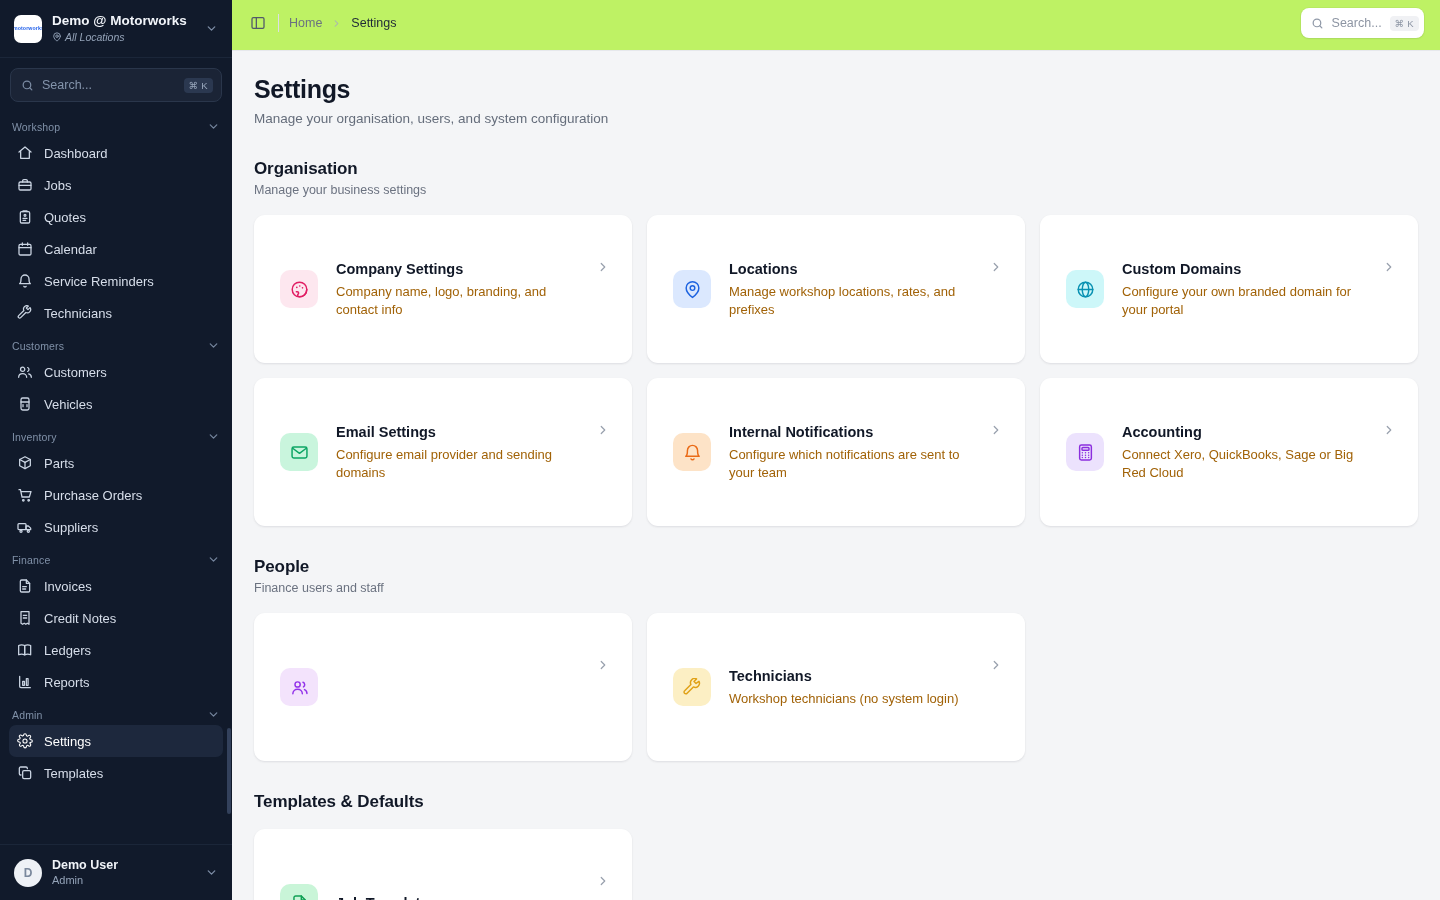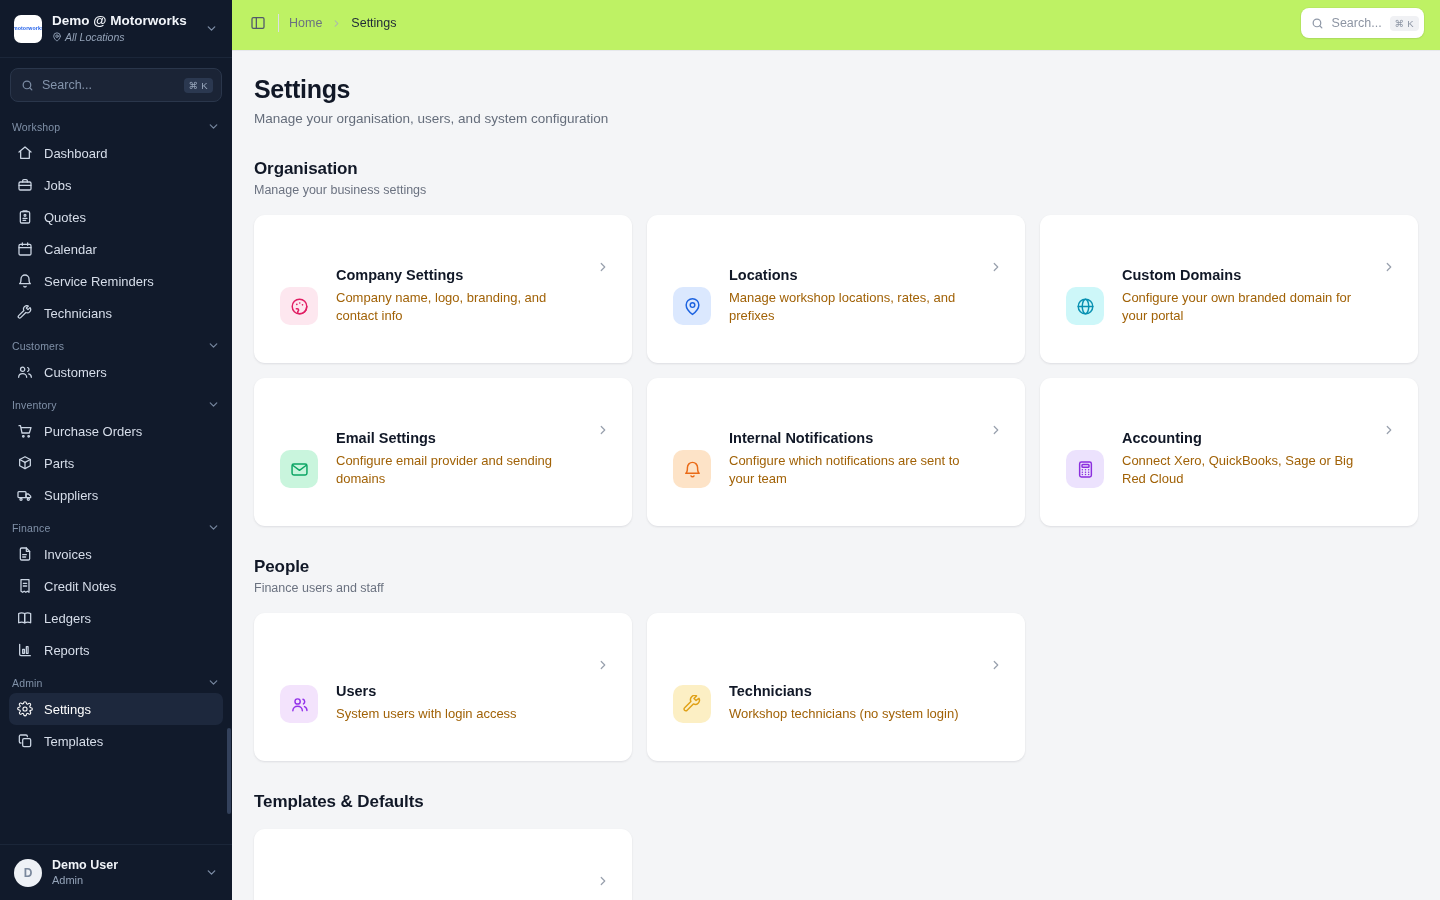--- a/index.html
+++ b/index.html
@@ -174,21 +174,21 @@
     display: grid;
     grid-template-columns: repeat(3, 1fr);
     gap: 15px;
     margin-top: 16px;
   }
   .card {
     background: #ffffff;
     border-radius: 11px;
     padding: 38px 26px 38px 26px;
     min-height: 148px;
-    display: flex; align-items: flex-end; gap: 18px;
+    display: flex; align-items: center; gap: 18px;
     box-shadow: 0 1px 2px rgba(16,24,40,.05), 0 1px 3px rgba(16,24,40,.05);
     cursor: pointer;
     position: relative;
   }
   .card-icon {
     width: 38px; height: 38px; flex: 0 0 38px;
     border-radius: 10px;
     display: flex; align-items: center; justify-content: center;
   }
   .card-body { flex: 1 1 auto; min-width: 0; padding-right: 18px; }
@@ -322,47 +322,58 @@
           <span class="nicon">
             <svg width="16" height="16" viewBox="0 0 24 24" fill="none" stroke="currentColor" stroke-width="1.9" stroke-linecap="round" stroke-linejoin="round">
               <circle cx="8.5" cy="8" r="3.2"></circle>
               <path d="M2.5 20c0-3.3 2.7-5.5 6-5.5s6 2.2 6 5.5"></path>
               <path d="M16 5.3a3.2 3.2 0 010 5.9"></path>
               <path d="M17.5 14.9c2.3.6 4 2.5 4 5.1"></path>
             </svg>
           </span>
           <span>Customers</span>
         </div>
+        <div class="nav-item">
+          <span class="nicon">
+            <svg width="16" height="16" viewBox="0 0 24 24" fill="none" stroke="currentColor" stroke-width="1.9" stroke-linecap="round" stroke-linejoin="round">
+              <rect x="6" y="3" width="12" height="18" rx="2.5"></rect>
+              <line x1="6" y1="9" x2="18" y2="9"></line>
+              <line x1="9" y1="13" x2="9" y2="16"></line>
+              <line x1="15" y1="13" x2="15" y2="16"></line>
+            </svg>
+          </span>
+          <span>Vehicles</span>
+        </div>
         <div class="nav-group-label">
           <span>Inventory</span>
           <span class="gchev">
             <svg width="13" height="13" viewBox="0 0 24 24" fill="none" stroke="currentColor" stroke-width="2.3" stroke-linecap="round" stroke-linejoin="round">
               <polyline points="6 9 12 15 18 9"></polyline>
             </svg>
           </span>
         </div>
         <div class="nav-item">
           <span class="nicon">
             <svg width="16" height="16" viewBox="0 0 24 24" fill="none" stroke="currentColor" stroke-width="1.9" stroke-linecap="round" stroke-linejoin="round">
+              <path d="M12 2.6l8 4.2v9.4l-8 4.2-8-4.2V6.8z"></path>
+              <path d="M4 6.8l8 4.2 8-4.2"></path>
+              <line x1="12" y1="11" x2="12" y2="20.4"></line>
+            </svg>
+          </span>
+          <span>Parts</span>
+        </div>
+        <div class="nav-item">
+          <span class="nicon">
+            <svg width="16" height="16" viewBox="0 0 24 24" fill="none" stroke="currentColor" stroke-width="1.9" stroke-linecap="round" stroke-linejoin="round">
               <circle cx="9.5" cy="20" r="1.2"></circle>
               <circle cx="17.5" cy="20" r="1.2"></circle>
               <path d="M3 4h2.2l2.3 11h11L21 7H6"></path>
             </svg>
           </span>
           <span>Purchase Orders</span>
-        </div>
-        <div class="nav-item">
-          <span class="nicon">
-            <svg width="16" height="16" viewBox="0 0 24 24" fill="none" stroke="currentColor" stroke-width="1.9" stroke-linecap="round" stroke-linejoin="round">
-              <path d="M12 2.6l8 4.2v9.4l-8 4.2-8-4.2V6.8z"></path>
-              <path d="M4 6.8l8 4.2 8-4.2"></path>
-              <line x1="12" y1="11" x2="12" y2="20.4"></line>
-            </svg>
-          </span>
-          <span>Parts</span>
         </div>
         <div class="nav-item">
           <span class="nicon">
             <svg width="16" height="16" viewBox="0 0 24 24" fill="none" stroke="currentColor" stroke-width="1.9" stroke-linecap="round" stroke-linejoin="round">
               <rect x="1.5" y="7" width="12" height="9" rx="1.4"></rect>
               <path d="M13.5 10.5H17l3.5 3.2V16h-7z"></path>
               <circle cx="6" cy="18.3" r="1.6"></circle>
               <circle cx="17" cy="18.3" r="1.6"></circle>
             </svg>
           </span>
@@ -622,24 +633,20 @@
             <div class="card-grid">
               <div class="card">
                 <div class="card-icon" style="background:#f3e3fc;color:#9333ea">
                   <svg width="19" height="19" viewBox="0 0 24 24" fill="none" stroke="currentColor" stroke-width="1.85" stroke-linecap="round" stroke-linejoin="round">
                     <circle cx="9.6" cy="8.2" r="3.3"></circle>
                     <path d="M3.6 20c0-3.4 2.7-5.7 6-5.7s6 2.3 6 5.7"></path>
                     <path d="M16.4 5.4a3.3 3.3 0 01.6 5.9"></path>
                     <path d="M18.3 14.6c1.9.8 3.1 2.6 3.1 5"></path>
                   </svg>
                 </div>
-                <div class="card-body">
-                  <div class="card-title">Users</div>
-                  <div class="card-desc">System users with login access</div>
-                </div>
                 <span class="card-chev">
                   <svg width="14" height="14" viewBox="0 0 24 24" fill="none" stroke="currentColor" stroke-width="2.1" stroke-linecap="round" stroke-linejoin="round">
                     <polyline points="9 6 15 12 9 18"></polyline>
                   </svg>
                 </span>
               </div>
               <div class="card">
                 <div class="card-icon" style="background:#fcefc4;color:#e0a117">
                   <svg width="19" height="19" viewBox="0 0 24 24" fill="none" stroke="currentColor" stroke-width="1.85" stroke-linecap="round" stroke-linejoin="round">
                     <path d="M20.2 4.2a5.3 5.3 0 01-7.1 7.1L5.2 19.2a2.2 2.2 0 11-3.1-3.1l7.9-7.9a5.3 5.3 0 017.1-7.1l-3.2 3.2 2.6 2.6 3.7-2.7z"></path>

